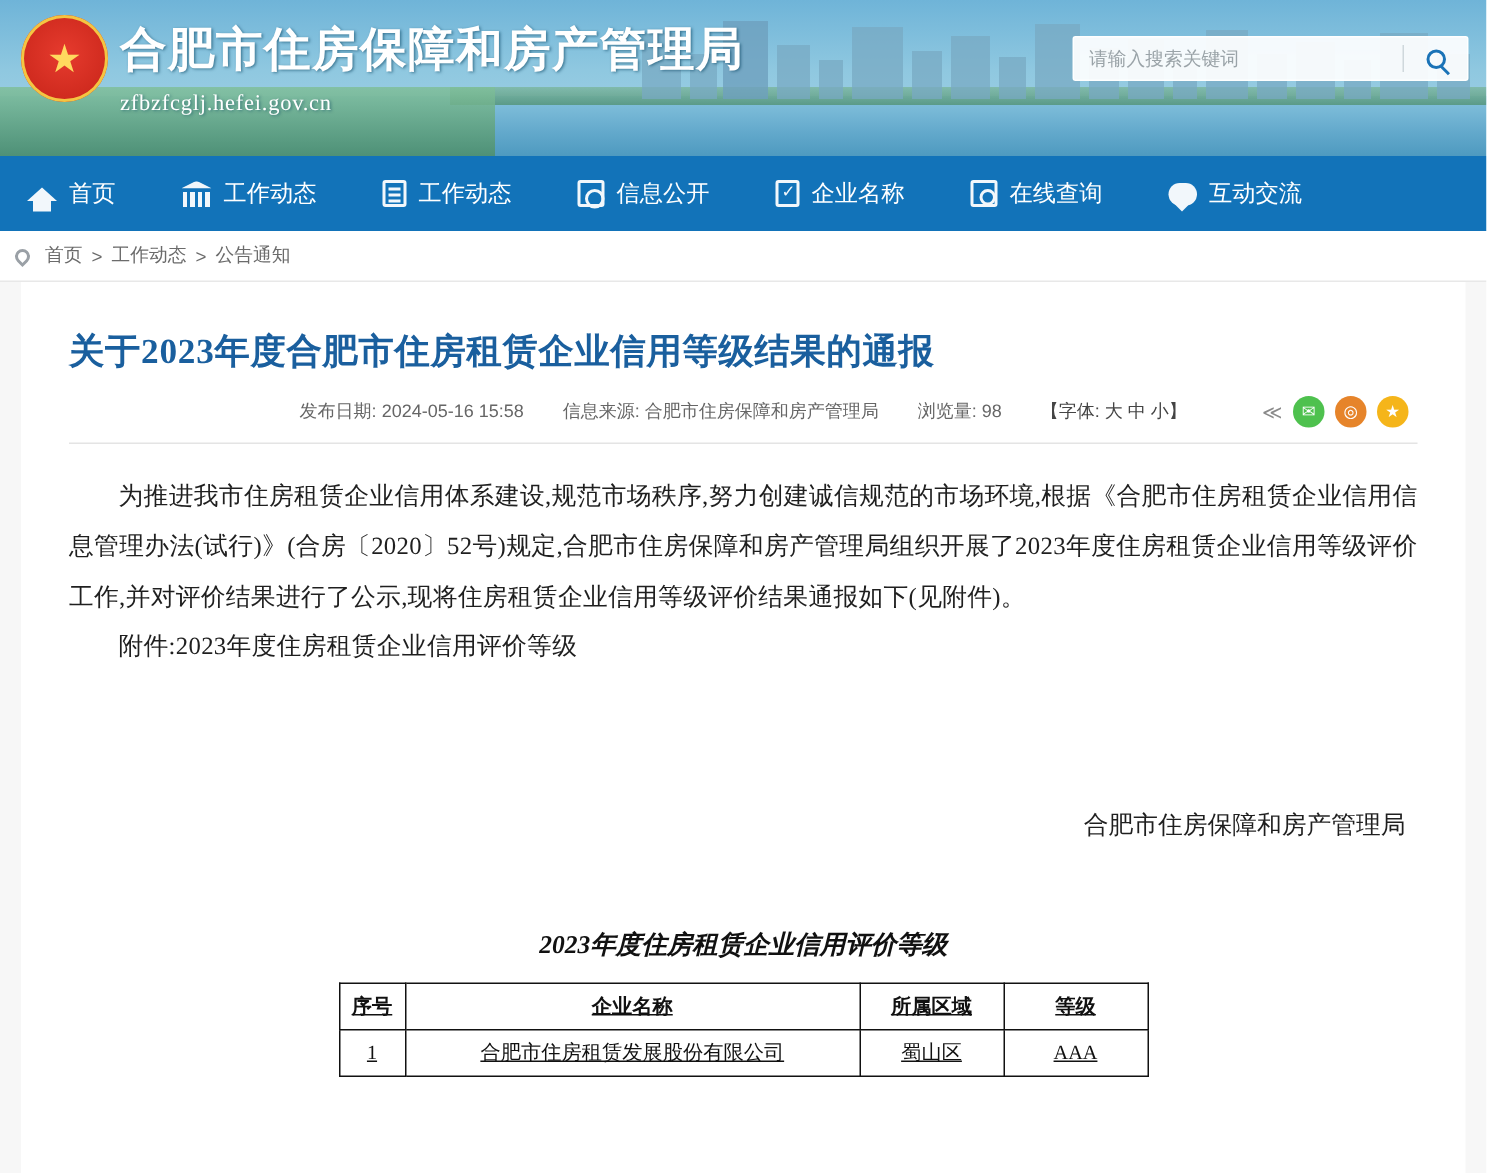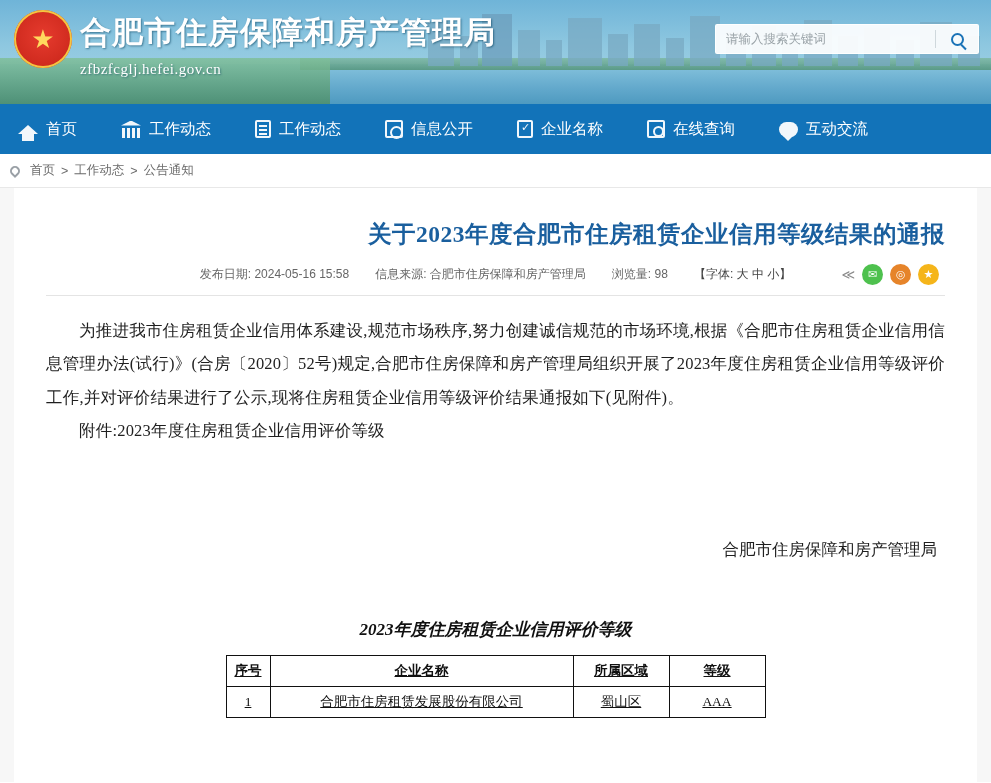--- a/index.html
+++ b/index.html
@@ -144,21 +144,21 @@
     padding: 0 0 0 0;
     height: calc(783px - 104px - 50px - 35px);
   }
   .article {
     background: #ffffff;
     margin: 0 14px;
     padding: 26px 32px 0 32px;
     height: 100%;
   }
   .art-title {
-    text-align: right;
+    text-align: left;
     font-family: "Liberation Serif", serif;
     font-size: 23.5px; font-weight: bold; color: #1a5f9e;
     letter-spacing: .5px;
     margin: 4px 0 16px 0;
   }
   .meta {
     display: flex; align-items: center; justify-content: center; gap: 26px;
     font-size: 12px; color: #666;
     padding-bottom: 12px;
     border-bottom: 1px solid #e4e4e4;

